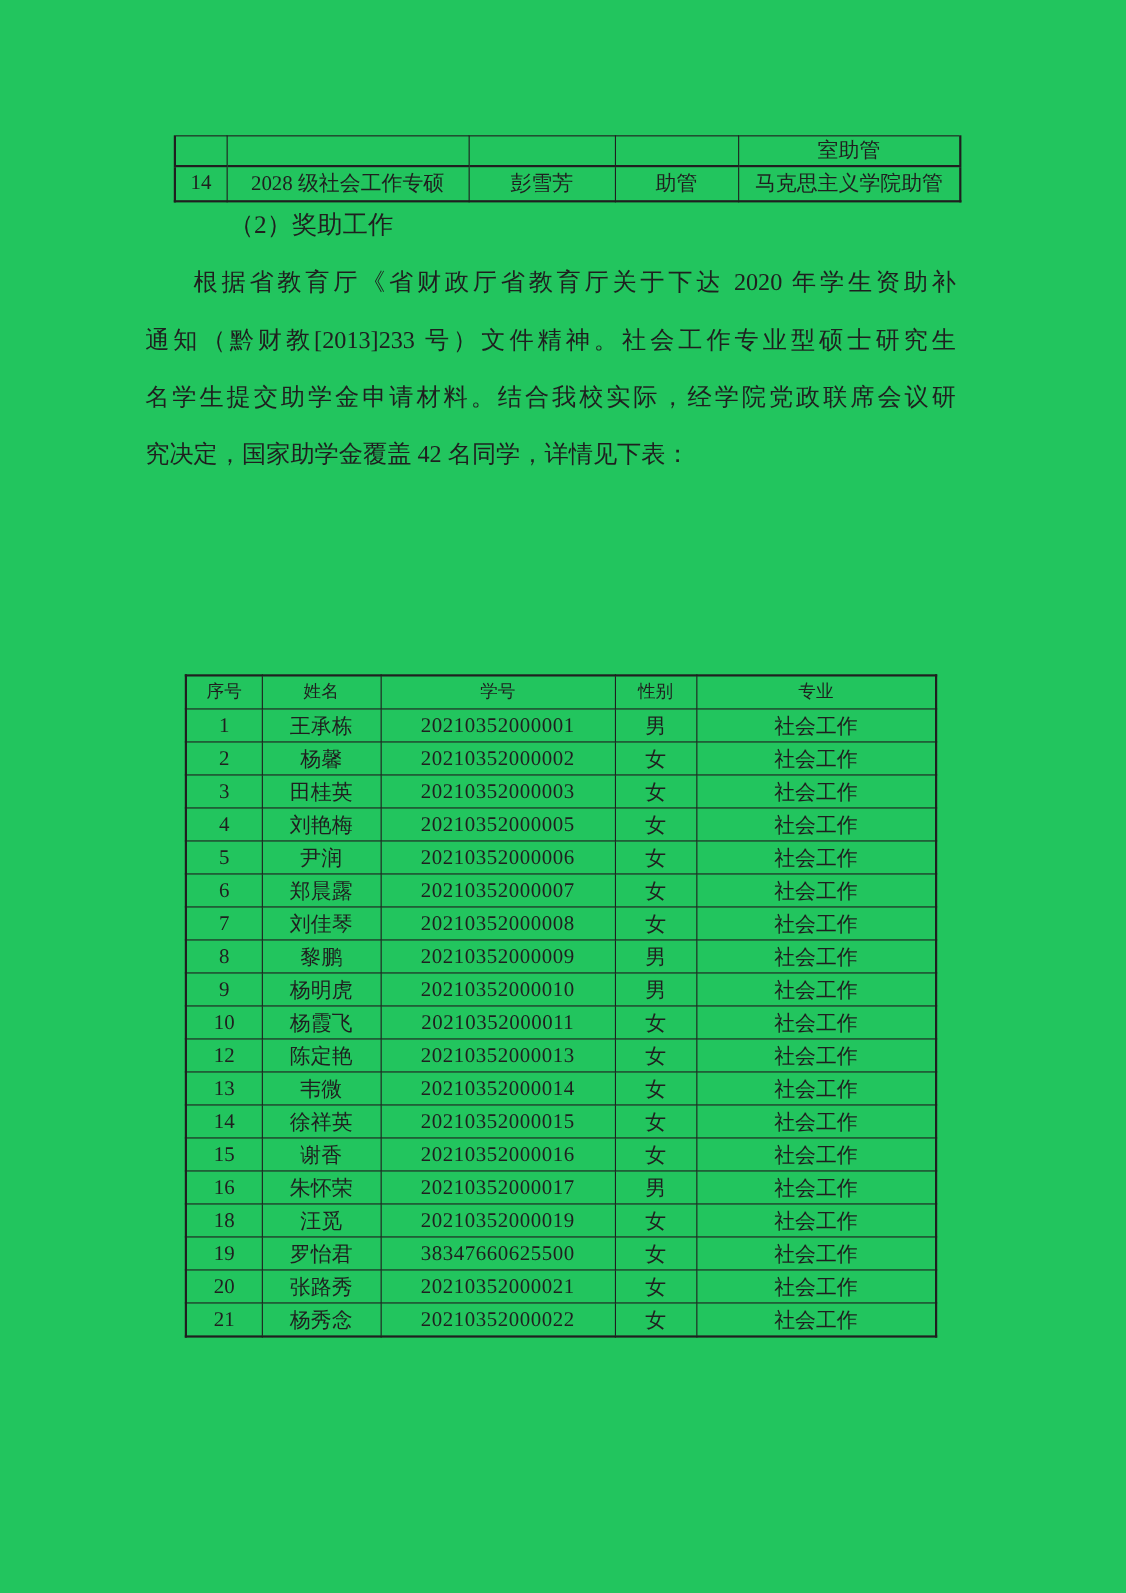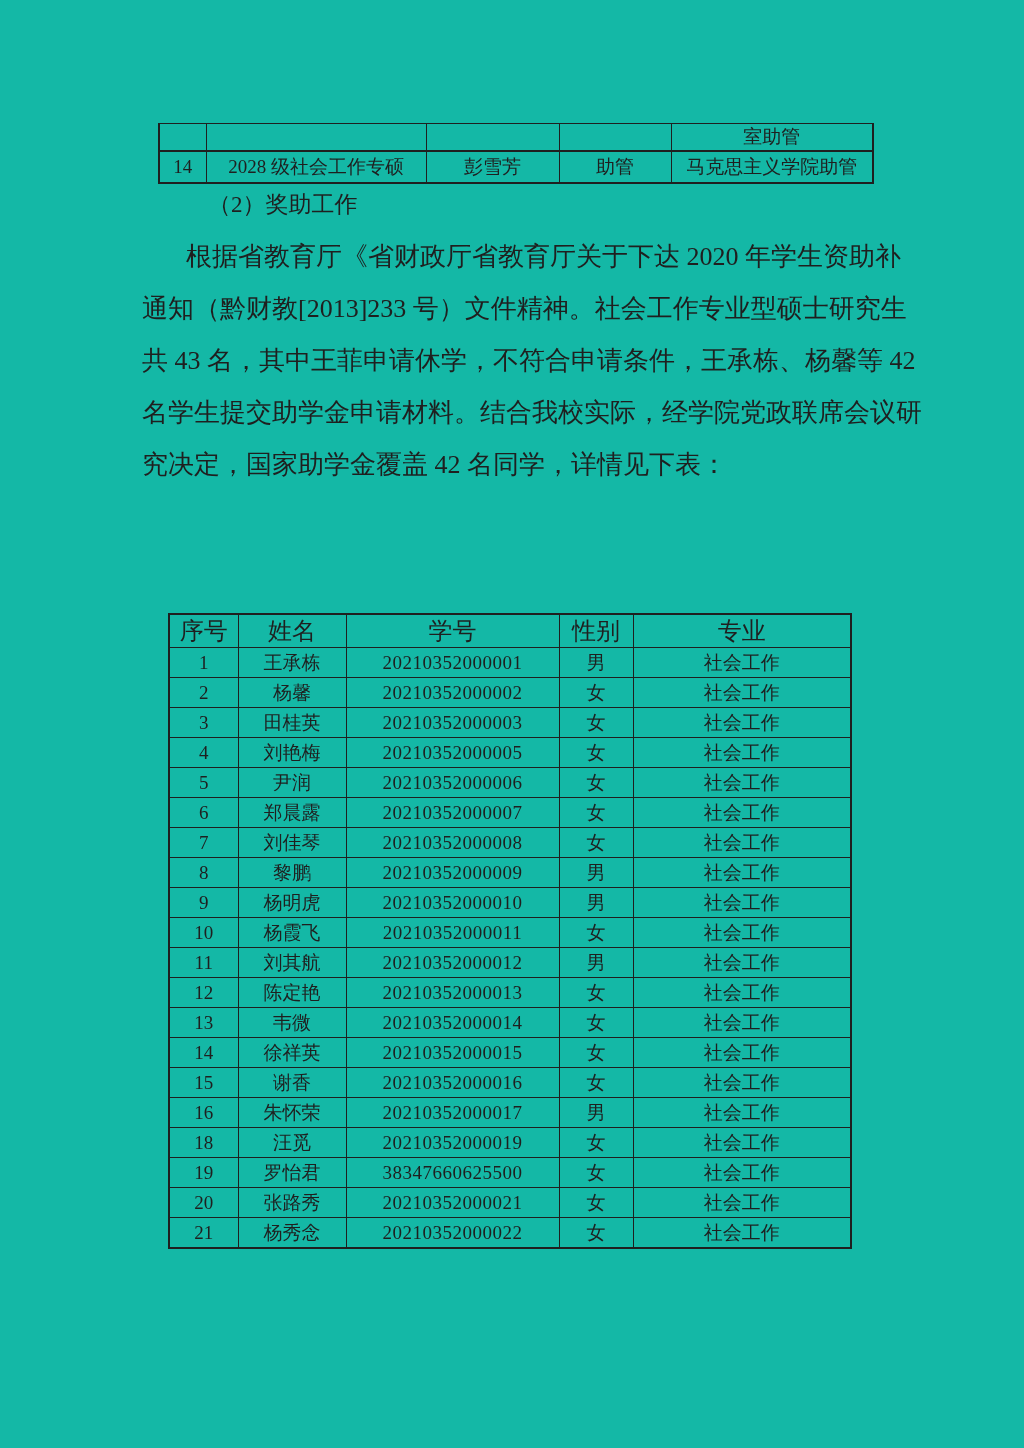--- a/index.html
+++ b/index.html
@@ -1,51 +1,51 @@
 <!DOCTYPE html>
 <html><head>
 <meta charset="utf-8">
 <style>
   html,body{margin:0;padding:0;}
   body{
     width:1024px;height:1448px;background:#ffffff;
     font-family:"Liberation Serif","DejaVu Serif",serif;
     color:#1f1f1f;
   }
-  .page{position:relative;width:1024px;height:1448px;background:#14b8a6;overflow:hidden;}
+  .page{position:relative;width:1024px;height:1448px;background:#22c55e;overflow:hidden;}
 
   
   table.doc-table{border-collapse:collapse;table-layout:fixed;}
   table.doc-table td,table.doc-table th{
     border:1.5px solid #1f1f1f;text-align:center;vertical-align:middle;
     padding:0;overflow:hidden;white-space:nowrap;font-weight:normal;
   }
 
   
   .positions-table{position:absolute;left:158px;top:123px;width:714px;
     border-left:2px solid #1f1f1f;border-right:2px solid #1f1f1f;border-bottom:2.5px solid #1f1f1f;}
   .positions-table td{font-size:19px;}
   .positions-table tr.partial-row td{height:25px;border-top:1.5px solid #1f1f1f;}
   .positions-table tr.row-14 td{height:30px;border-top:2px solid #1f1f1f;}
 
   
   .section-heading{position:absolute;left:208px;top:191px;font-size:23px;line-height:28px;}
 
   
-  .para{position:absolute;left:142px;top:231px;width:737px;font-size:26px;}
+  .para{position:absolute;left:132px;top:231px;width:737px;font-size:22px;}
   .para .line{
     height:52px;line-height:52px;white-space:nowrap;
     text-align:justify;text-align-last:justify;text-justify:inter-character;
   }
   .para .line.first{text-indent:44px;}
   .para .line.last{text-align-last:left;}
 
   
   .students-table{position:absolute;left:168px;top:613px;width:682px;border:2px solid #1f1f1f;}
-  .students-table th{font-size:24px;font-weight:bold;height:29px;border-bottom:2.5px solid #1f1f1f;}
+  .students-table th{font-size:16px;font-weight:bold;height:29px;border-bottom:2.5px solid #1f1f1f;}
   .students-table td{font-size:19px;height:29px;}
   .students-table td:nth-child(3){letter-spacing:.5px;}
 </style>
 </head>
 <body>
 
 <div class="page">
 
   <table class="doc-table positions-table">
     <colgroup>
@@ -71,21 +71,20 @@
       <td>马克思主义学院助管</td>
     </tr>
   </tbody>
     </table>
 
   <div class="section-heading">（2）奖助工作</div>
 
   <div class="para">
       <div class="line first">根据省教育厅《省财政厅省教育厅关于下达 2020 年学生资助补</div>
       <div class="line">通知（黔财教[2013]233 号）文件精神。社会工作专业型硕士研究生</div>
-      <div class="line">共 43 名，其中王菲申请休学，不符合申请条件，王承栋、杨馨等 42</div>
       <div class="line">名学生提交助学金申请材料。结合我校实际，经学院党政联席会议研</div>
       <div class="line last">究决定，国家助学金覆盖 42 名同学，详情见下表：</div>
     </div>
 
   <table class="doc-table students-table">
     <colgroup>
       <col style="width:69px">
         <col style="width:108px">
         <col style="width:213px">
       <col style="width:74px">
@@ -165,27 +164,20 @@
           <td>社会工作</td>
         </tr>
         <tr>
           <td>10</td>
           <td>杨霞飞</td>
           <td>20210352000011</td>
           <td>女</td>
           <td>社会工作</td>
         </tr>
         <tr>
-          <td>11</td>
-          <td>刘其航</td>
-          <td>20210352000012</td>
-          <td>男</td>
-          <td>社会工作</td>
-        </tr>
-        <tr>
           <td>12</td>
           <td>陈定艳</td>
           <td>20210352000013</td>
           <td>女</td>
           <td>社会工作</td>
         </tr>
         <tr>
           <td>13</td>
           <td>韦微</td>
           <td>20210352000014</td>

